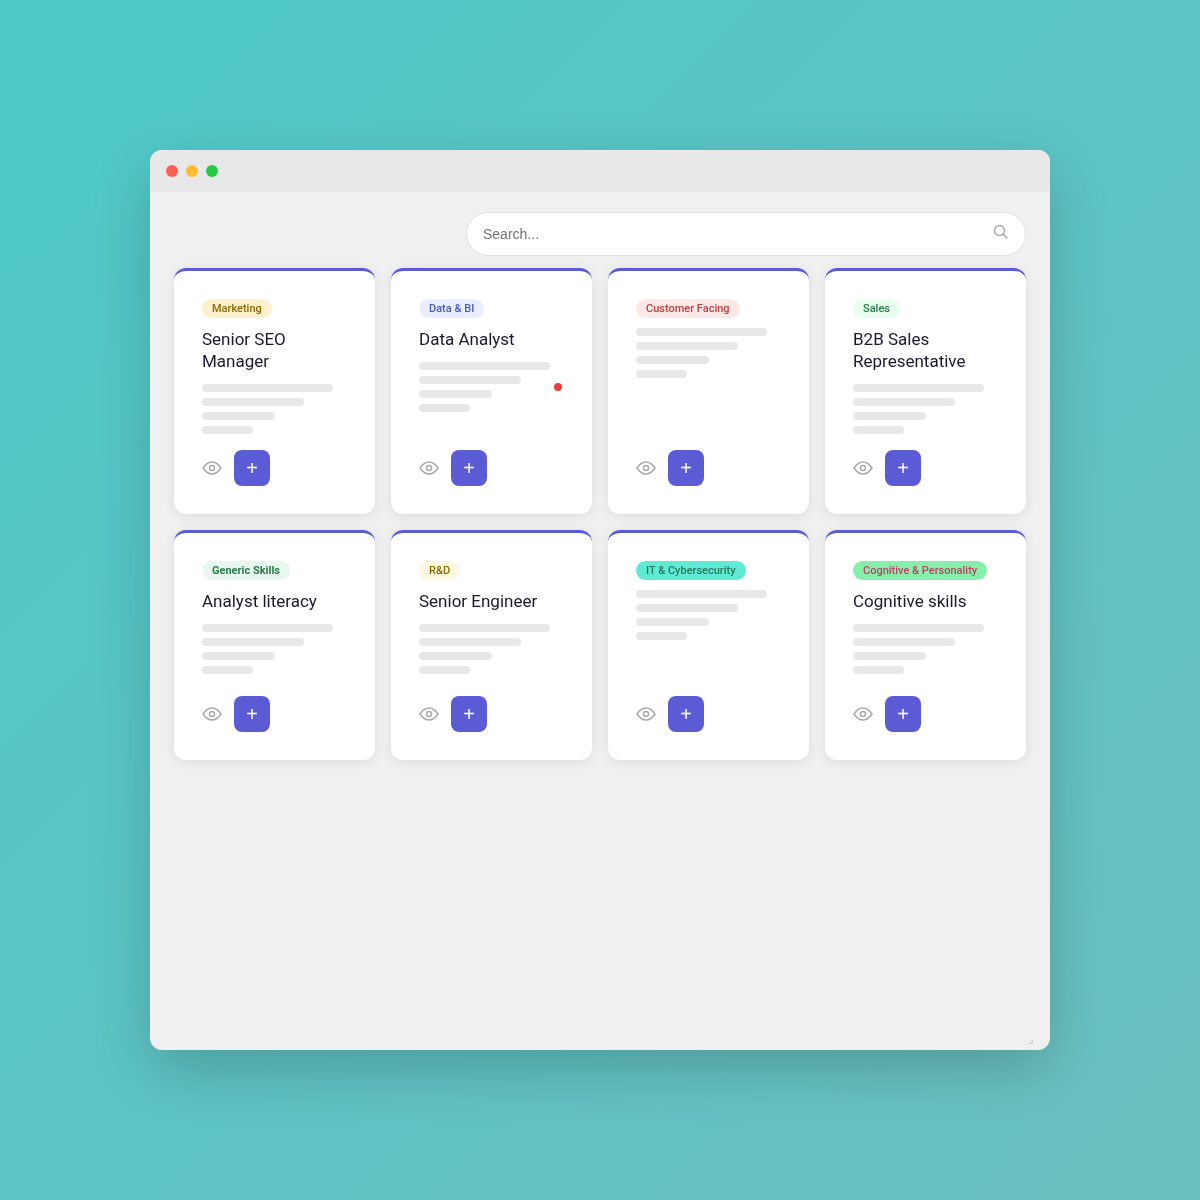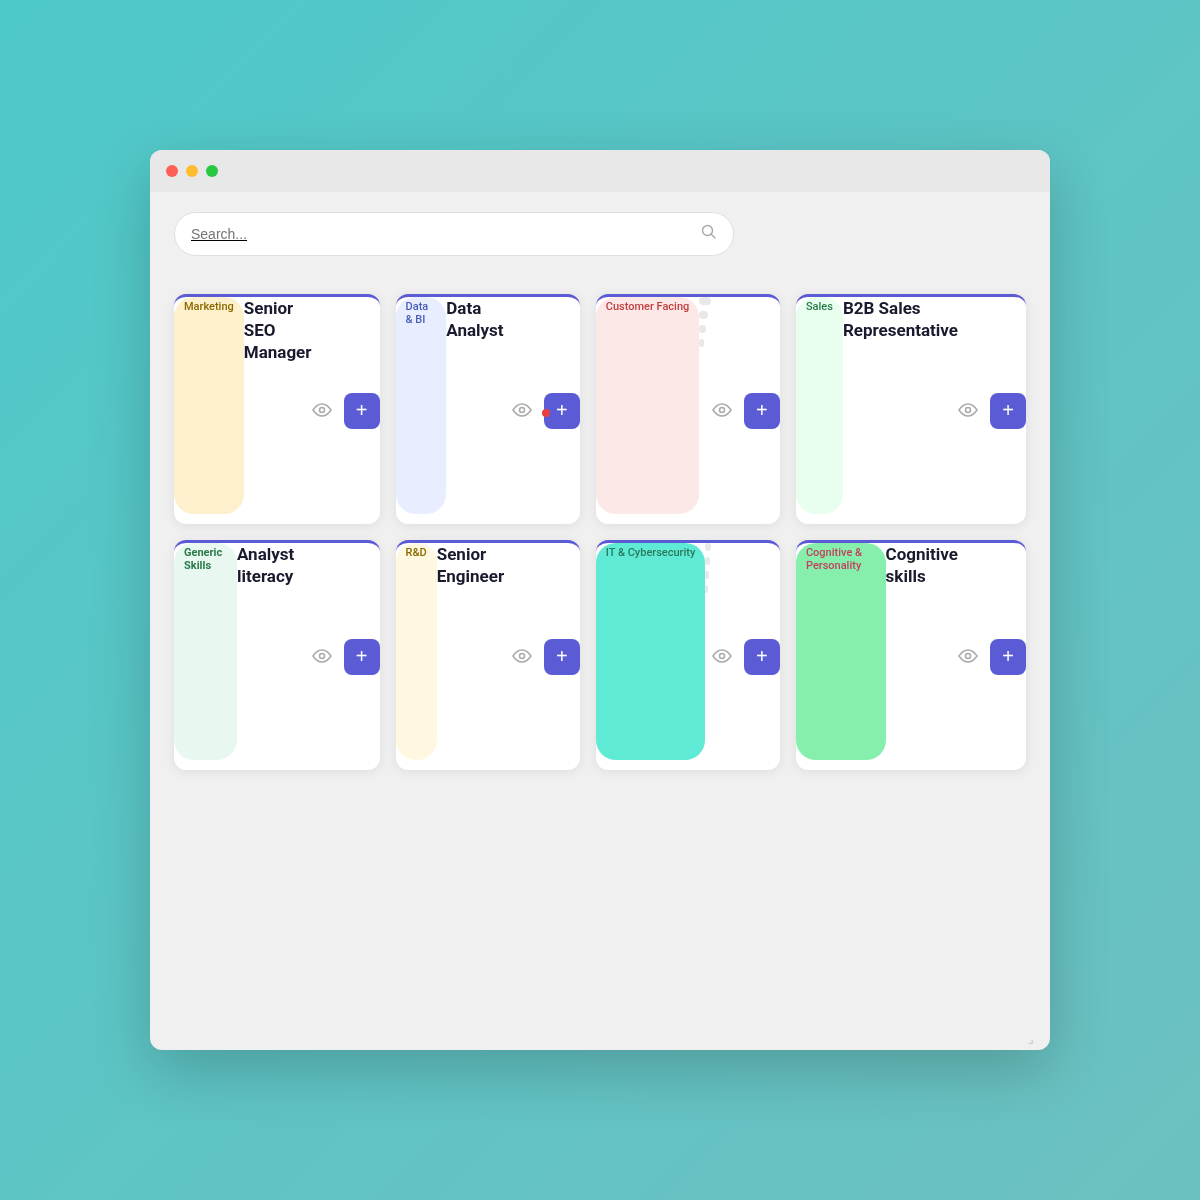--- a/index.html
+++ b/index.html
@@ -43,23 +43,22 @@
     .dot-red { background: #ff5f57; }
     .dot-yellow { background: #febc2e; }
     .dot-green { background: #28c840; }
 
     .browser-body {
       padding: 20px 24px;
     }
 
     .search-bar-container {
       display: flex;
-      justify-content: flex-start;
-      margin-bottom: 38px;
-      text-decoration: underline;
+      justify-content: flex-end;
+      margin-bottom: 12px;
     }
 
     .search-bar {
       background: white;
       border: 1px solid #e0e0e0;
       border-radius: 30px;
       width: 560px;
       height: 44px;
       display: flex;
       align-items: center;
@@ -83,25 +82,25 @@
 
     .cards-grid {
       display: grid;
       grid-template-columns: repeat(4, 1fr);
       gap: 16px;
     }
 
     .card {
       background: white;
       border-radius: 12px;
-      padding: 0;
+      padding: 28px;
       border-top: 3px solid #5b5bd6;
       box-shadow: 0 2px 12px rgba(0,0,0,0.08);
       display: flex;
-      flex-direction: row;
+      flex-direction: column;
       min-height: 230px;
       position: relative;
     }
 
     .card-badge {
       display: inline-block;
       padding: 3px 10px;
       border-radius: 20px;
       font-size: 11px;
       font-weight: 500;
@@ -113,21 +112,21 @@
     .badge-data-bi { background: #e8eeff; color: #4a5bb5; }
     .badge-customer-facing { background: #fde8e8; color: #c04040; }
     .badge-sales { background: #e8fff0; color: #2a7a4a; }
     .badge-generic { background: #e8f8f0; color: #2a7a4a; font-weight: bold; }
     .badge-rd { background: #fff8e0; color: #8a6a00; }
     .badge-it { background: #5eead4; color: #2a7a5a; }
     .badge-cognitive { background: #86efac; color: #c04060; }
 
     .card-title {
       font-size: 17px;
-      font-weight: 700;
+      font-weight: 400;
       color: #1a1a2e;
       margin-bottom: 12px;
       line-height: 1.3;
     }
 
     .card-lines {
       flex: 1;
       display: flex;
       flex-direction: column;
       gap: 6px;

